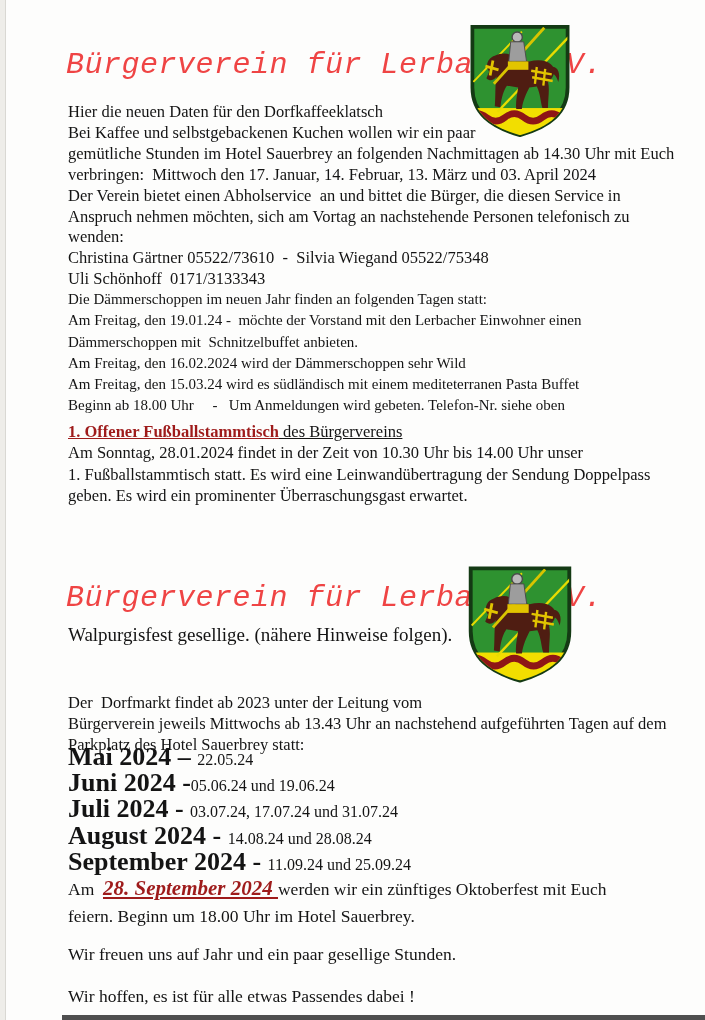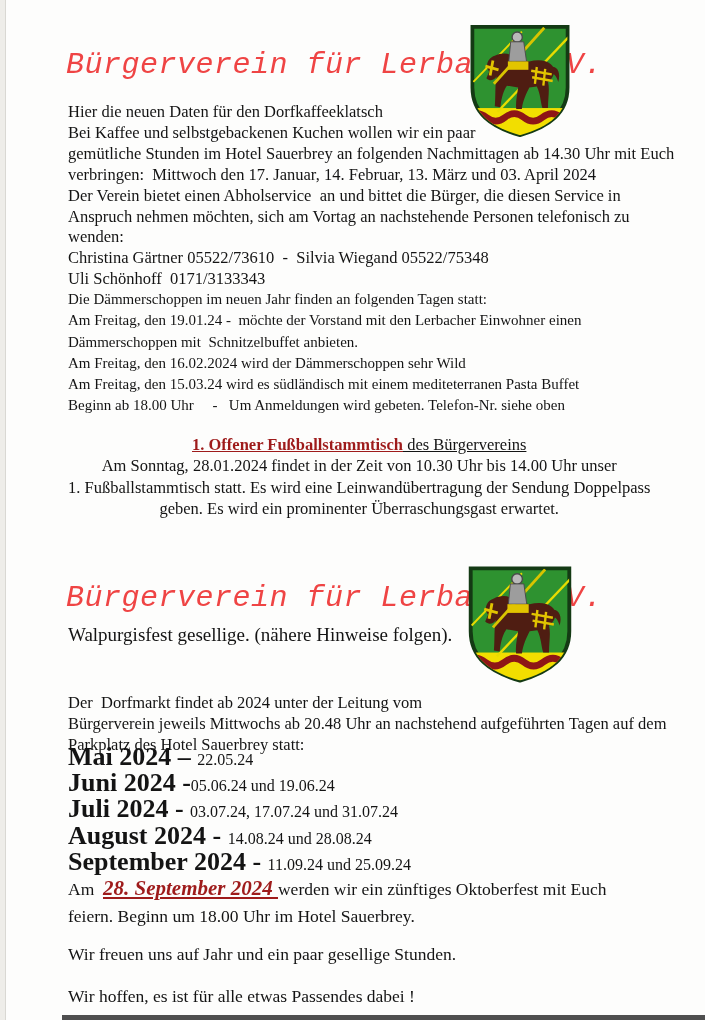--- a/index.html
+++ b/index.html
@@ -17,21 +17,21 @@
   .rh{font-weight:bold;color:#9e1b1b;text-decoration:underline;}
   .ub{text-decoration:underline;}
   .rd{font-weight:bold;font-style:italic;color:#9e1b1b;text-decoration:underline;}
   .rd2{font-weight:bold;font-style:italic;color:#9e1b1b;text-decoration:underline;font-size:21px;}
   .mon{font-weight:bold;font-size:26px;margin-top:36px;}
   .dt{font-size:16px;}
   #title1{left:66px;top:48px;}
   #crest1{left:464px;top:20px;width:112px;height:122px;}
   #para-kaffee{left:68px;top:102px;font-size:16.5px;line-height:20.9px;}
   #para-daemmer{left:68px;top:289px;font-size:15px;line-height:21.3px;}
-  #para-fussball{left:68px;top:434px;font-size:16.5px;line-height:21.3px;text-align:center;}
+  #para-fussball{left:68px;top:421px;font-size:16.5px;line-height:21.3px;}
   #title2{left:66px;top:581px;}
   #crest2{left:462px;top:561px;width:116px;height:127px;}
   #para-walpurgis{left:68px;top:624px;font-size:19px;line-height:22.8px;}
   #para-dorfmarkt{left:68px;top:693px;font-size:16.5px;line-height:20.9px;}
   #para-dates{left:68px;top:745px;font-size:16px;line-height:23.2px;}
   #para-oktober{left:68px;top:875px;font-size:17.5px;line-height:27px;}
   #closing1{left:68px;top:944px;font-size:17.5px;}
   #closing2{left:68px;top:986px;font-size:17.5px;}
   .crest{position:absolute;}
   .crest svg{width:100%;height:100%;display:block;}
@@ -81,17 +81,17 @@
 <div id="para-daemmer" class="block"><div class="line"><span class="b">Die Dämmerschoppen im neuen Jahr finden an folgenden Tagen statt:</span></div><div class="line"><span class="b">Am Freitag, den 19.01.24</span><span> -  möchte der Vorstand mit den Lerbacher Einwohner einen</span></div><div class="line"><span>Dämmerschoppen mit  </span><span class="b">Schnitzelbuffet</span><span> anbieten.</span></div><div class="line"><span class="b">Am Freitag, den 16.02.2024</span><span> wird der Dämmerschoppen sehr </span><span class="b">Wild</span></div><div class="line"><span class="b">Am Freitag, den 15.03.24</span><span> wird es südländisch mit einem </span><span class="b">mediteterranen Pasta Buffet</span></div><div class="line"><span class="b">Beginn ab 18.00 Uhr     -   Um Anmeldungen wird gebeten. Telefon-Nr. siehe oben</span></div></div>
 <div id="para-fussball" class="block"><div class="line"><span class="rh">1. Offener Fußballstammtisch</span><span class="ub"> des Bürgervereins</span></div><div class="line"><span>Am Sonntag, </span><span class="b">28.01.2024</span><span> findet in der Zeit von 10.30 Uhr bis 14.00 Uhr unser</span></div><div class="line"><span>1. Fußballstammtisch statt. Es wird eine Leinwandübertragung der Sendung Doppelpass</span></div><div class="line"><span>geben. Es wird ein prominenter Überraschungsgast erwartet.</span></div></div>
 
 <div id="title2" class="block title">Bürgerverein für Lerbach e.V.</div>
 <div id="crest2" class="crest">
   <svg viewBox="0 0 120 130">
       <use href="#crest-art"></use>
     </svg>
 </div>
 <div id="para-walpurgis" class="block"><div class="line"><span class="b">Walpurgisfest gesellige.</span><span> (nähere Hinweise folgen).</span></div></div>
-<div id="para-dorfmarkt" class="block"><div class="line"><span>Der  Dorfmarkt findet ab 2024 unter der Leitung vom</span></div><div class="line"><span>Bürgerverein jeweils Mittwochs ab 20.48 Uhr an nachstehend aufgeführten Tagen auf dem</span></div><div class="line"><span>Parkplatz des Hotel Sauerbrey statt:</span></div></div>
+<div id="para-dorfmarkt" class="block"><div class="line"><span>Der  Dorfmarkt findet ab 2023 unter der Leitung vom</span></div><div class="line"><span>Bürgerverein jeweils Mittwochs ab 13.43 Uhr an nachstehend aufgeführten Tagen auf dem</span></div><div class="line"><span>Parkplatz des Hotel Sauerbrey statt:</span></div></div>
 <div id="para-dates" class="block"><div class="line"><span class="mon">Mai 2024 – </span><span class="dt">22.05.24</span></div><div class="line"><span class="mon">Juni 2024 -</span><span class="dt">05.06.24 und 19.06.24</span></div><div class="line"><span class="mon">Juli 2024 - </span><span class="dt">03.07.24, 17.07.24 und 31.07.24</span></div><div class="line"><span class="mon">August 2024 - </span><span class="dt">14.08.24 und 28.08.24</span></div><div class="line"><span class="mon">September 2024 - </span><span class="dt">11.09.24 und 25.09.24</span></div></div>
 <div id="para-oktober" class="block"><div class="line"><span class="b">Am  </span><span class="rd2">28. September 2024 </span><span class="b">werden wir ein zünftiges Oktoberfest mit Euch</span></div><div class="line"><span class="b">feiern. Beginn um 18.00 Uhr im Hotel Sauerbrey.</span></div></div>
 <div id="closing1" class="block"><div class="line"><span class="b">Wir freuen uns auf Jahr und ein paar gesellige Stunden.</span></div></div>
 <div id="closing2" class="block"><div class="line"><span class="b">Wir hoffen, es ist für alle etwas Passendes dabei !</span></div></div>
 
 </body></html>

